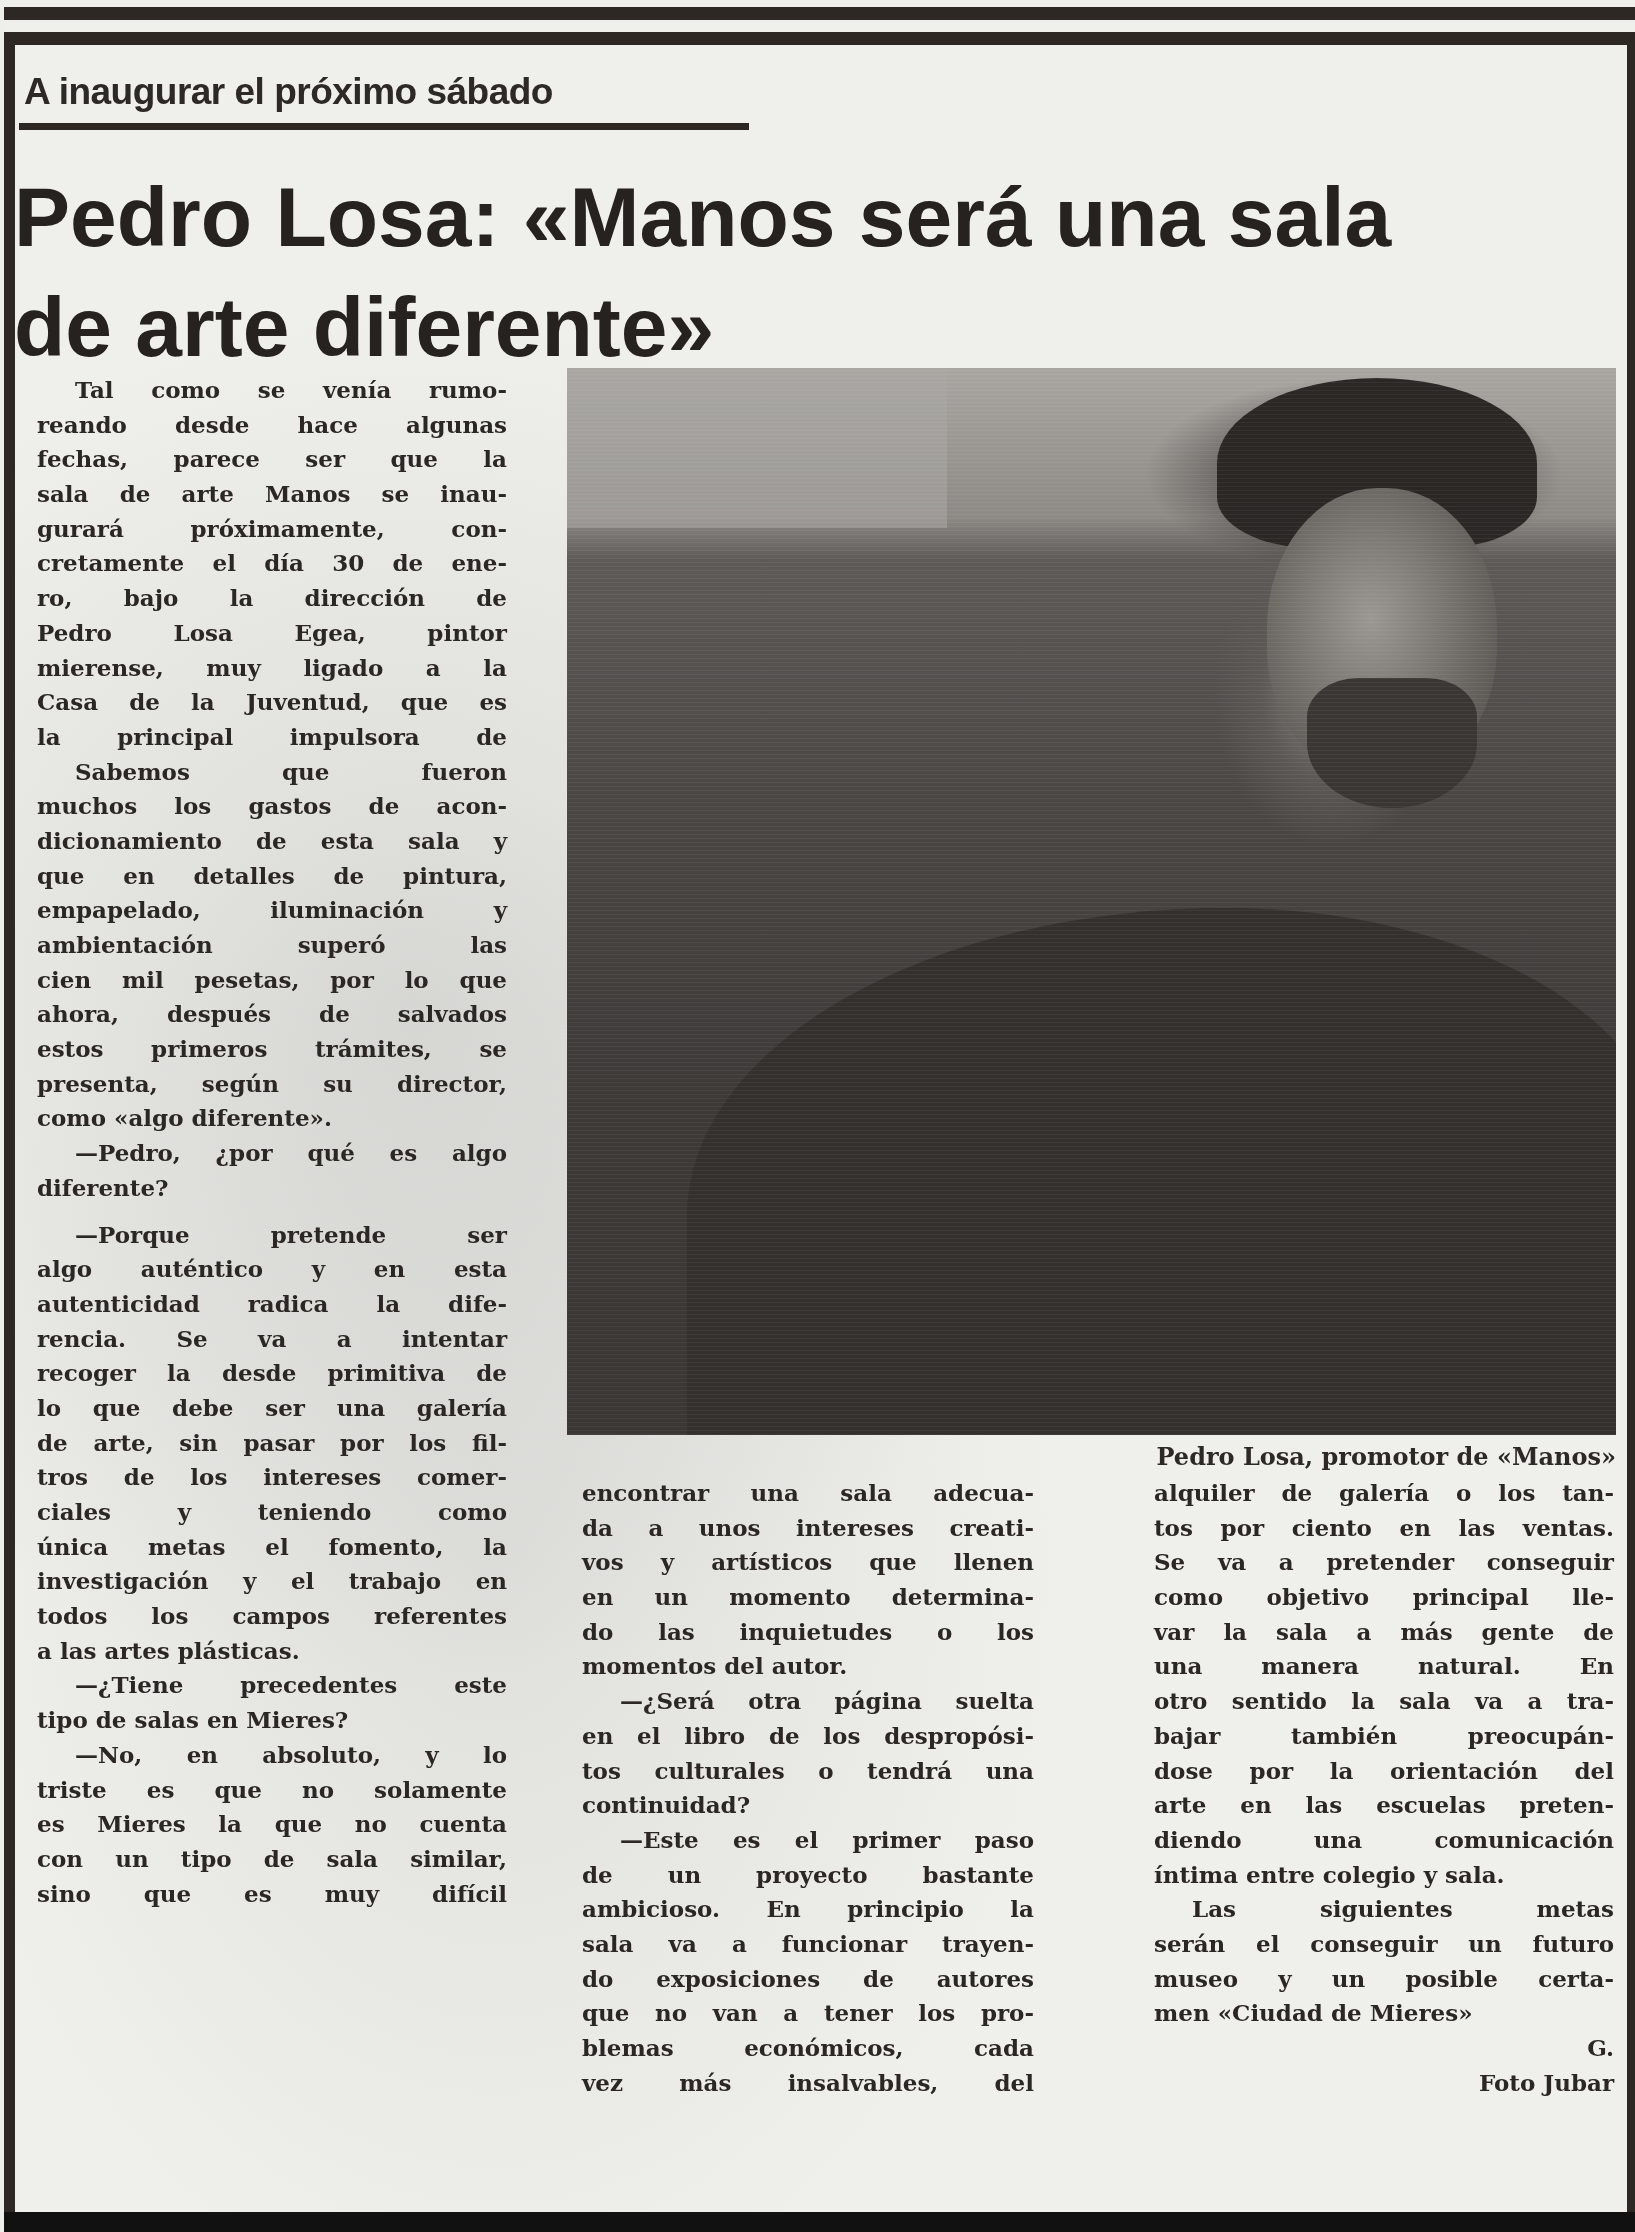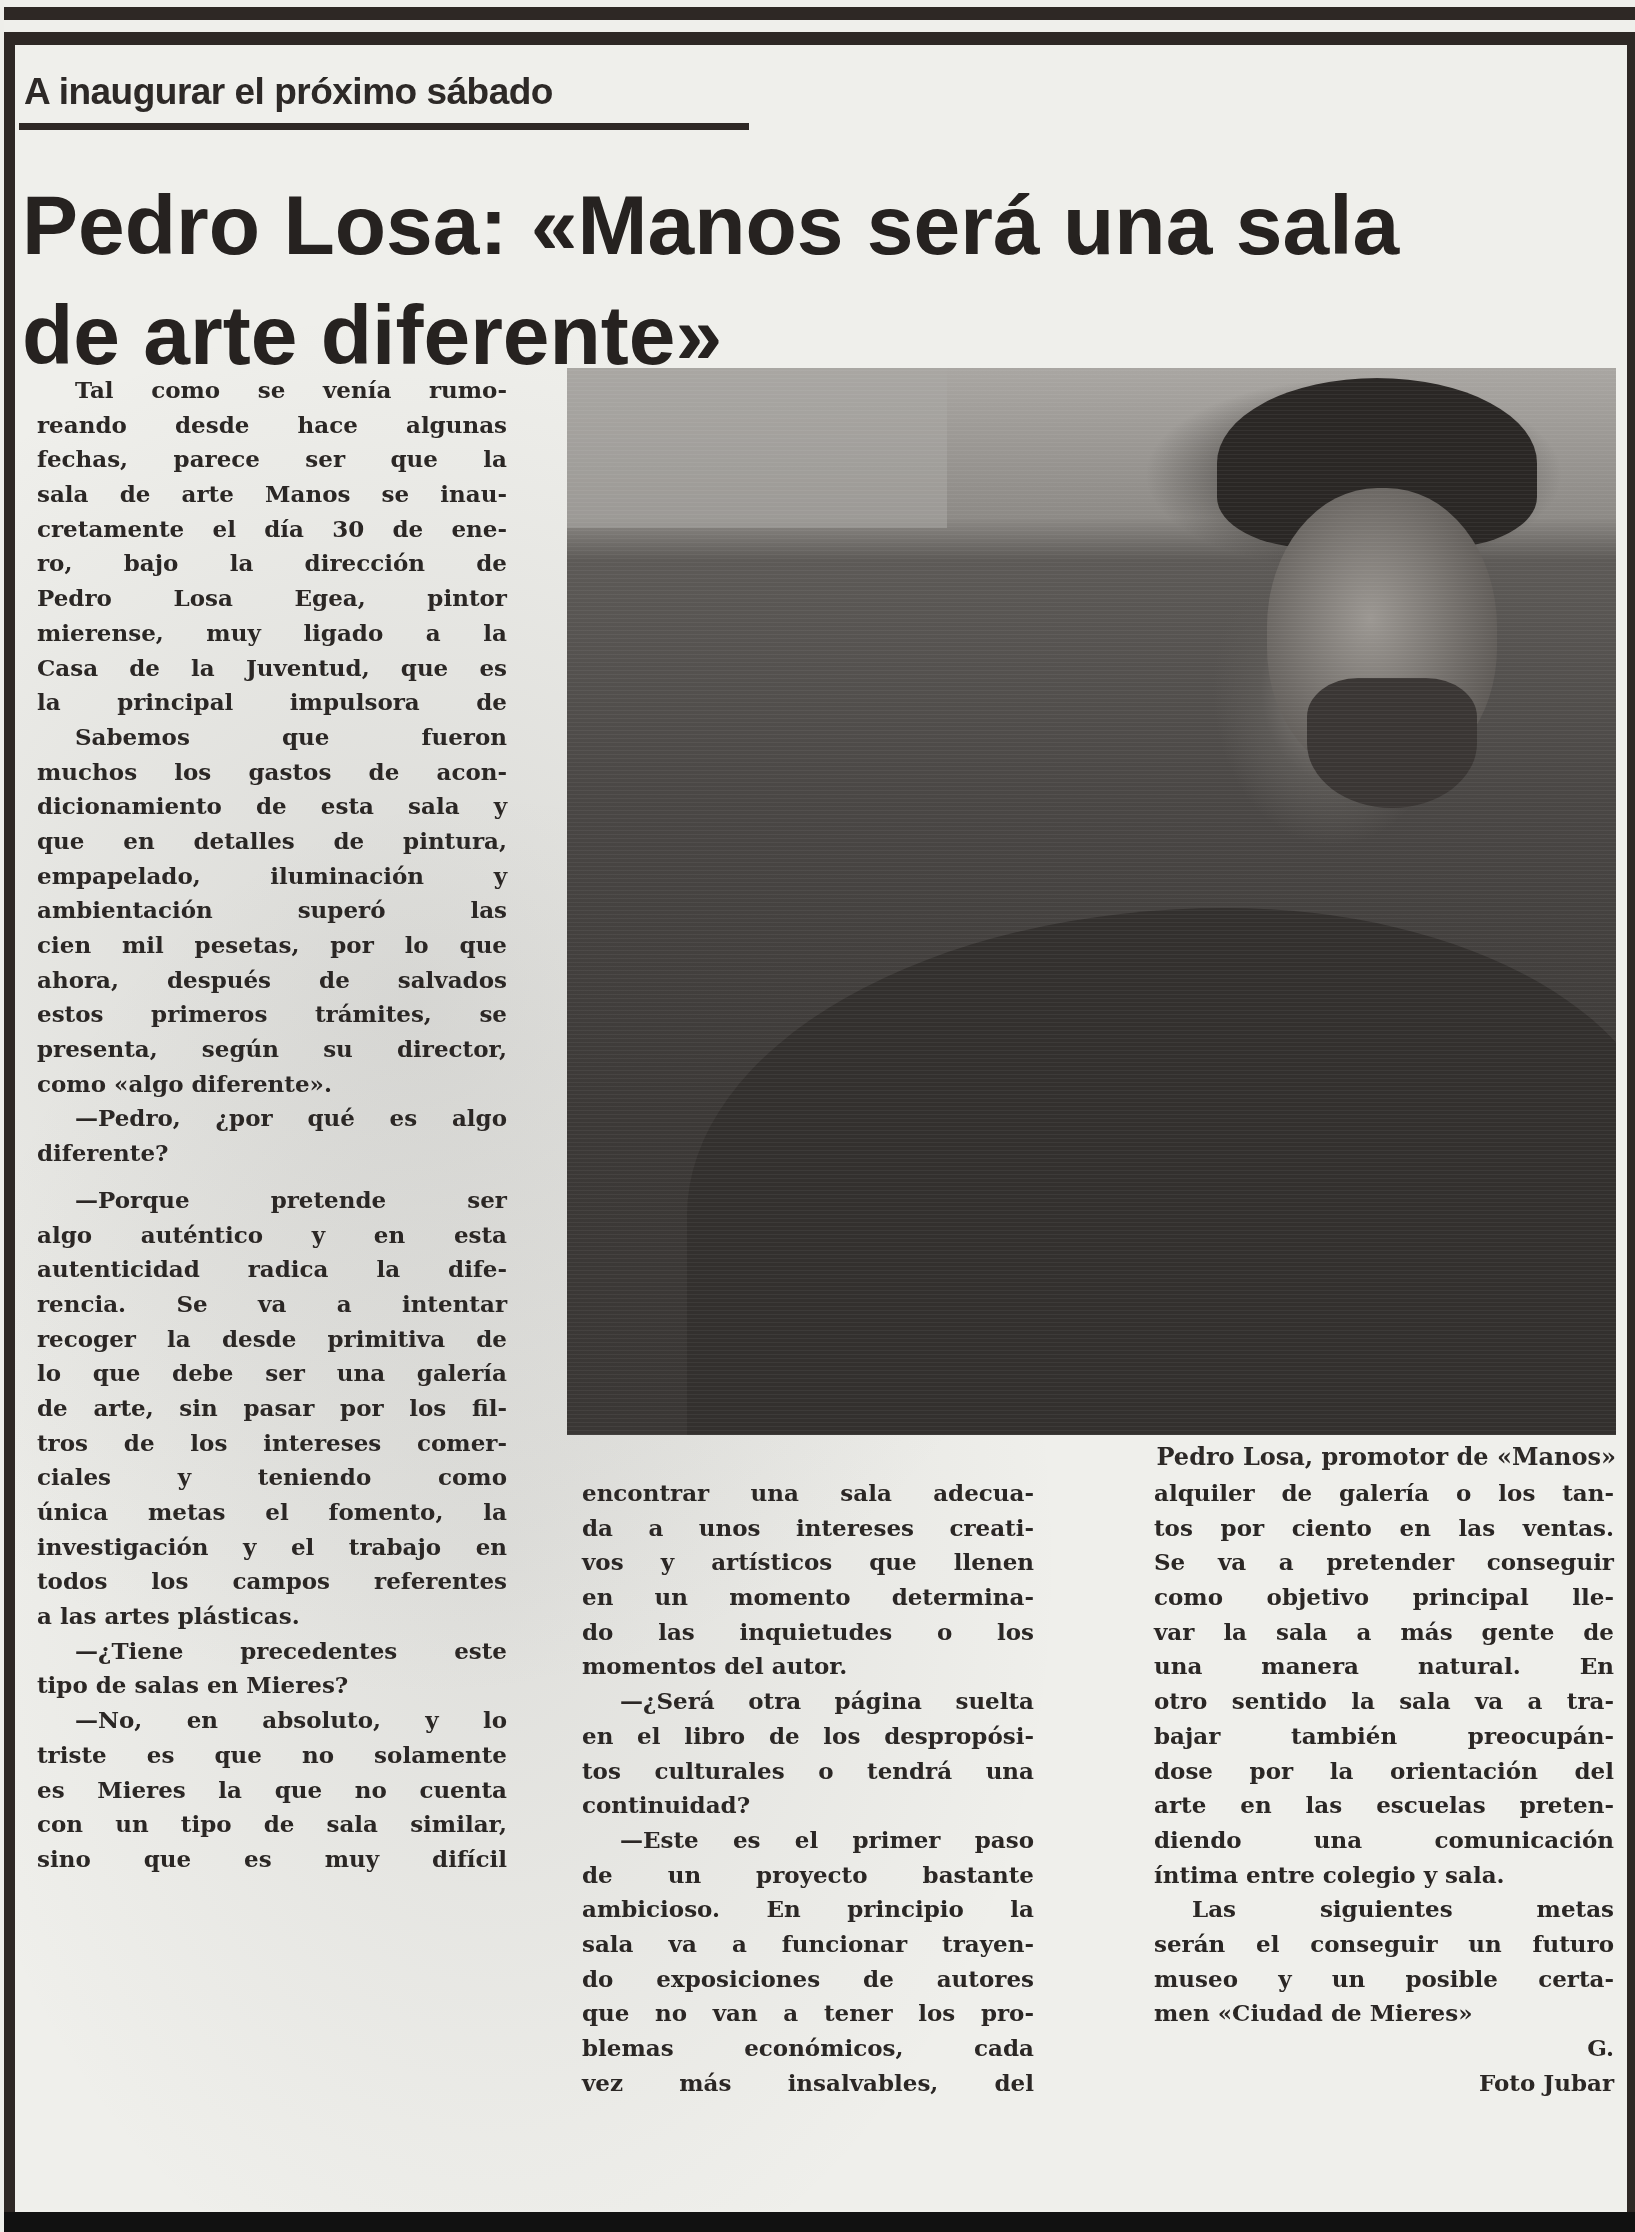--- a/index.html
+++ b/index.html
@@ -24,21 +24,21 @@
 
   .kicker {
     position: absolute; left: 20px; top: 66px;
     font-family: "Liberation Sans", sans-serif; font-weight: bold;
     font-size: 37px; letter-spacing: -0.5px; line-height: 52px;
     color: #2d2927; white-space: nowrap;
   }
   .kicker-underline { left: 15px; top: 123px; width: 730px; height: 7px; }
 
   .headline {
-    position: absolute; left: 10px; top: 162px; margin: 8px;
+    position: absolute; left: 10px; top: 162px; margin: 0;
     font-family: "Liberation Sans", sans-serif; font-weight: bold;
     font-size: 84px; line-height: 110px; letter-spacing: 0px;
     color: #262220; white-space: nowrap;
   }
   .headline span { display: block; }
 
   .photo {
     position: absolute; left: 563px; top: 368px; width: 1049px; height: 1067px;
     background:
       radial-gradient(ellipse 160px 210px at 73% 30%, #8a8682 0%, #5b5855 45%, rgba(0,0,0,0) 75%),
@@ -122,20 +122,21 @@
     <div class="scan"></div>
   </div>
 
   <div class="caption">Pedro Losa, promotor de «Manos»</div>
 
   <div class="column col-left">
     <span class="ln indent">Tal como se venía rumo-</span>
     <span class="ln">reando desde hace algunas</span>
     <span class="ln">fechas, parece ser que la</span>
     <span class="ln">sala de arte Manos se inau-</span>
+    <span class="ln">gurará próximamente, con-</span>
     <span class="ln">cretamente el día 30 de ene-</span>
     <span class="ln">ro, bajo la dirección de</span>
     <span class="ln">Pedro Losa Egea, pintor</span>
     <span class="ln">mierense, muy ligado a la</span>
     <span class="ln">Casa de la Juventud, que es</span>
     <span class="ln">la principal impulsora de</span>
     <span class="ln indent">Sabemos que fueron</span>
     <span class="ln">muchos los gastos de acon-</span>
     <span class="ln">dicionamiento de esta sala y</span>
     <span class="ln">que en detalles de pintura,</span>

